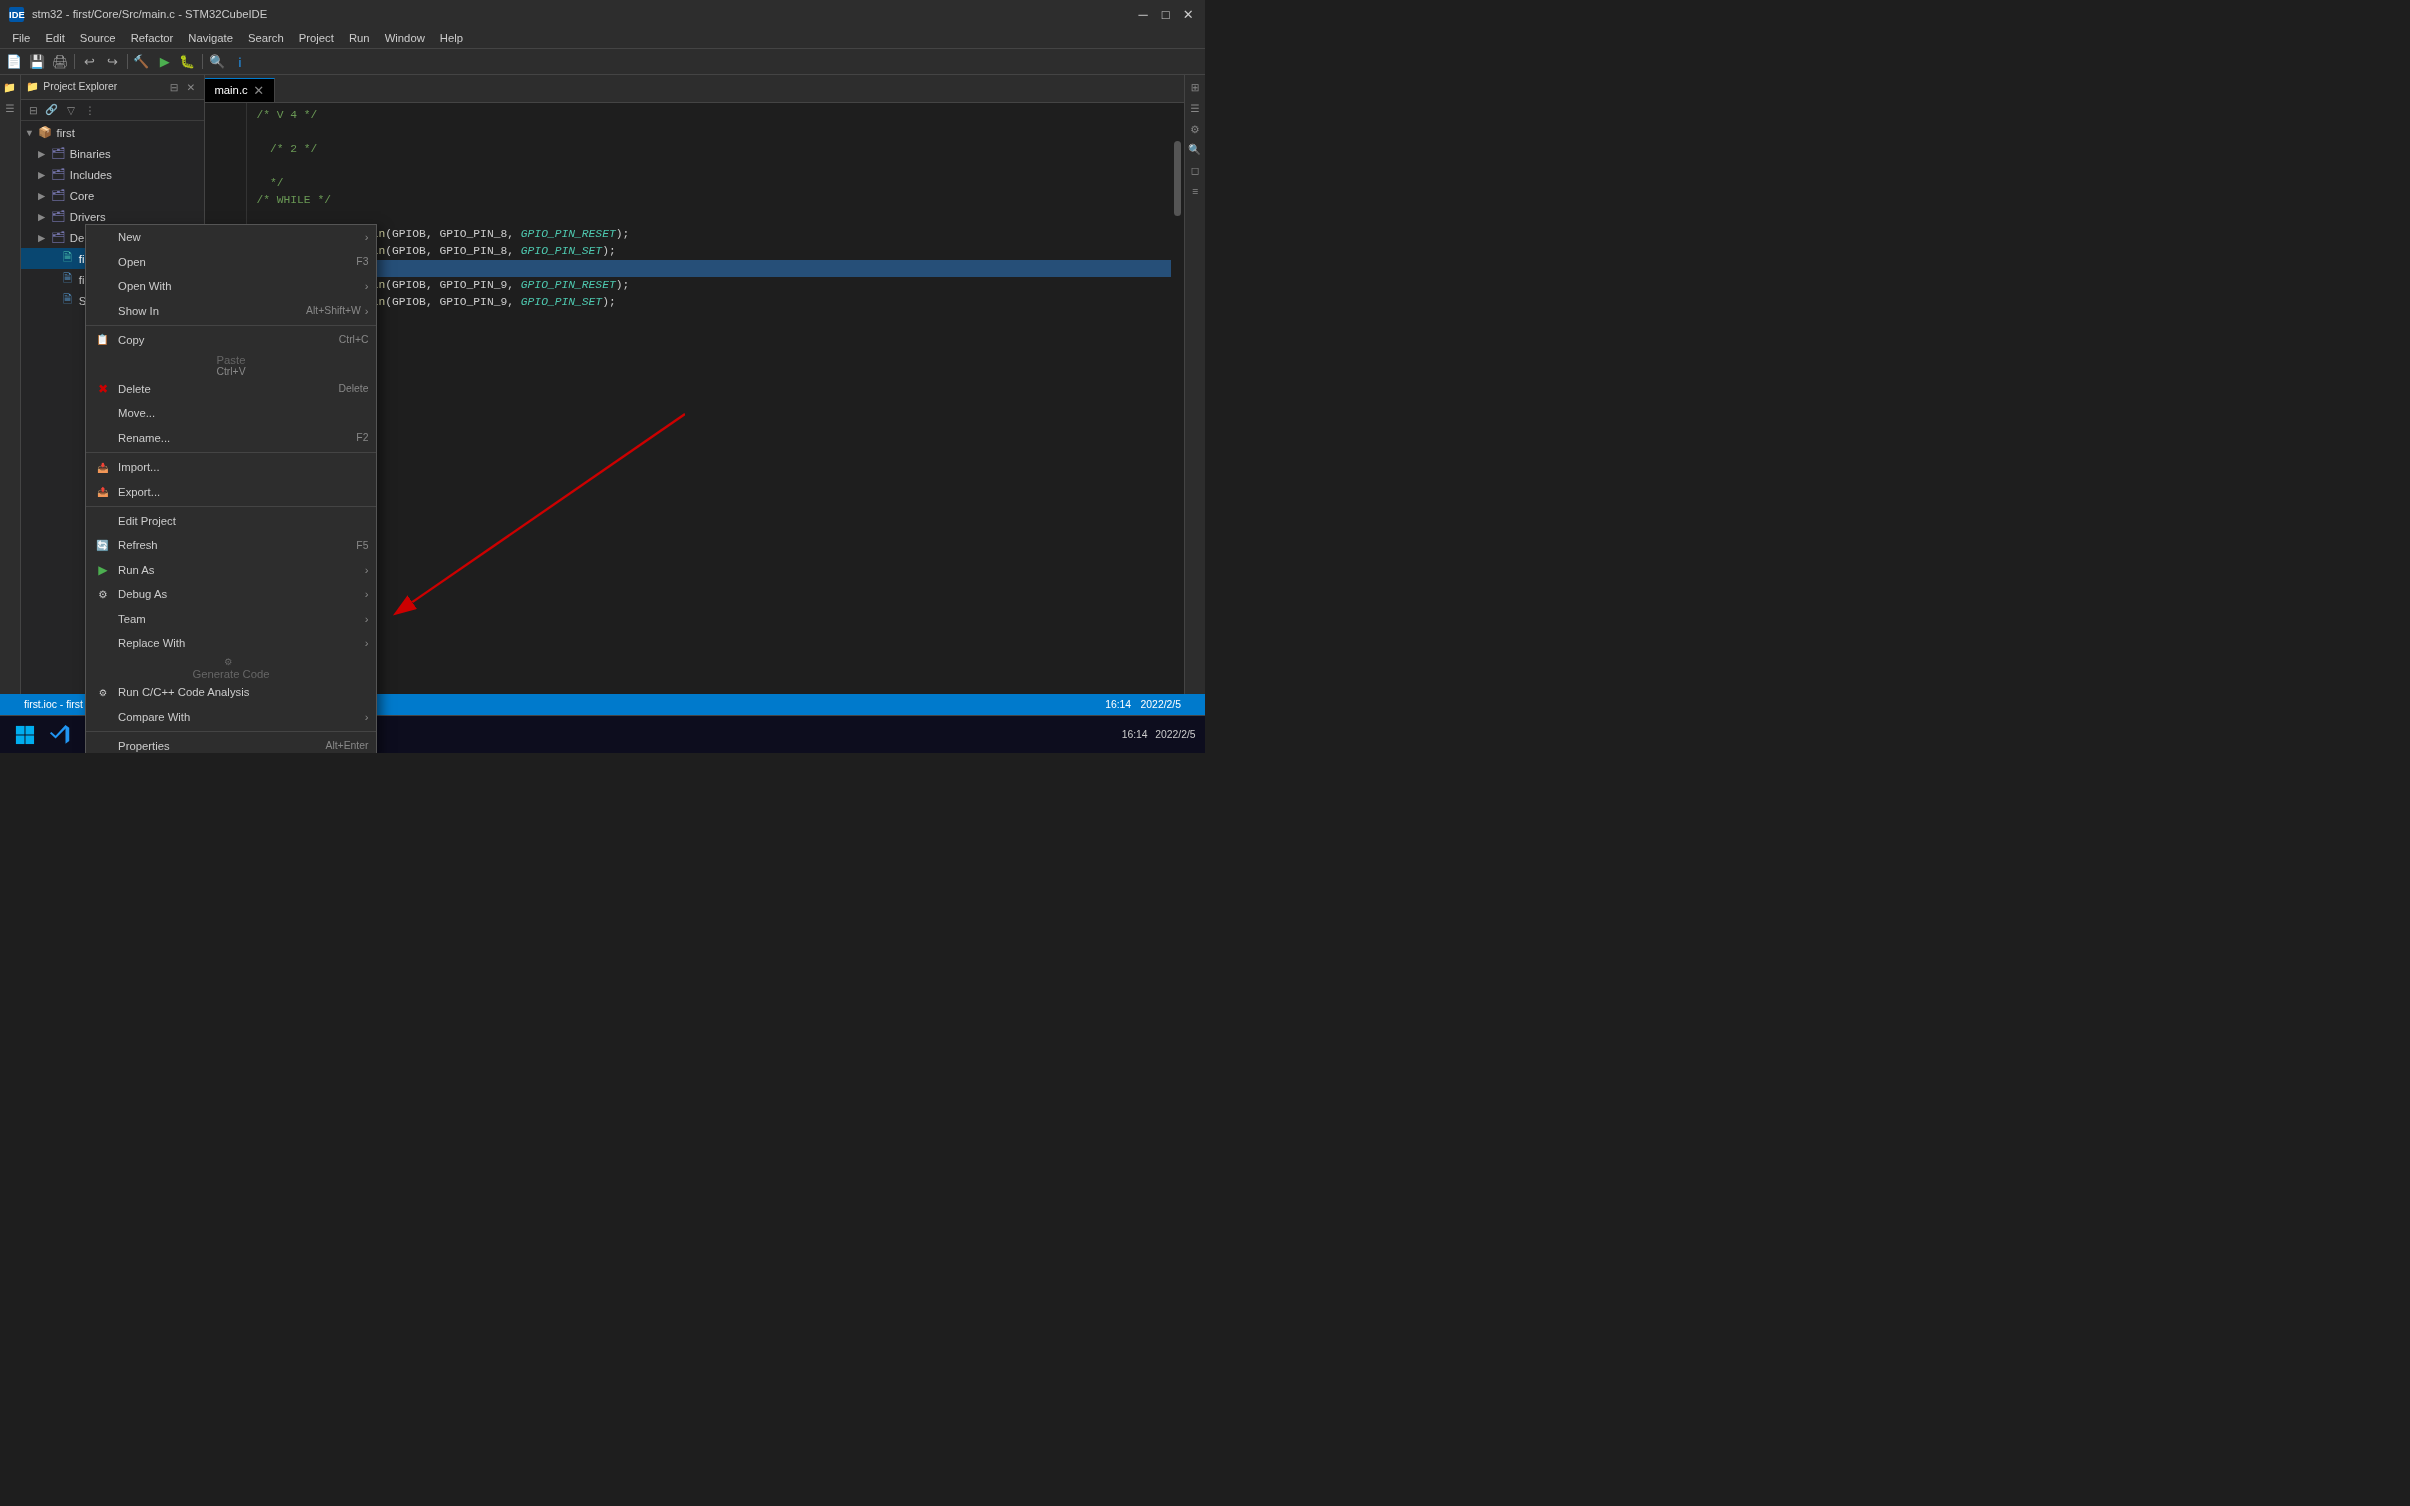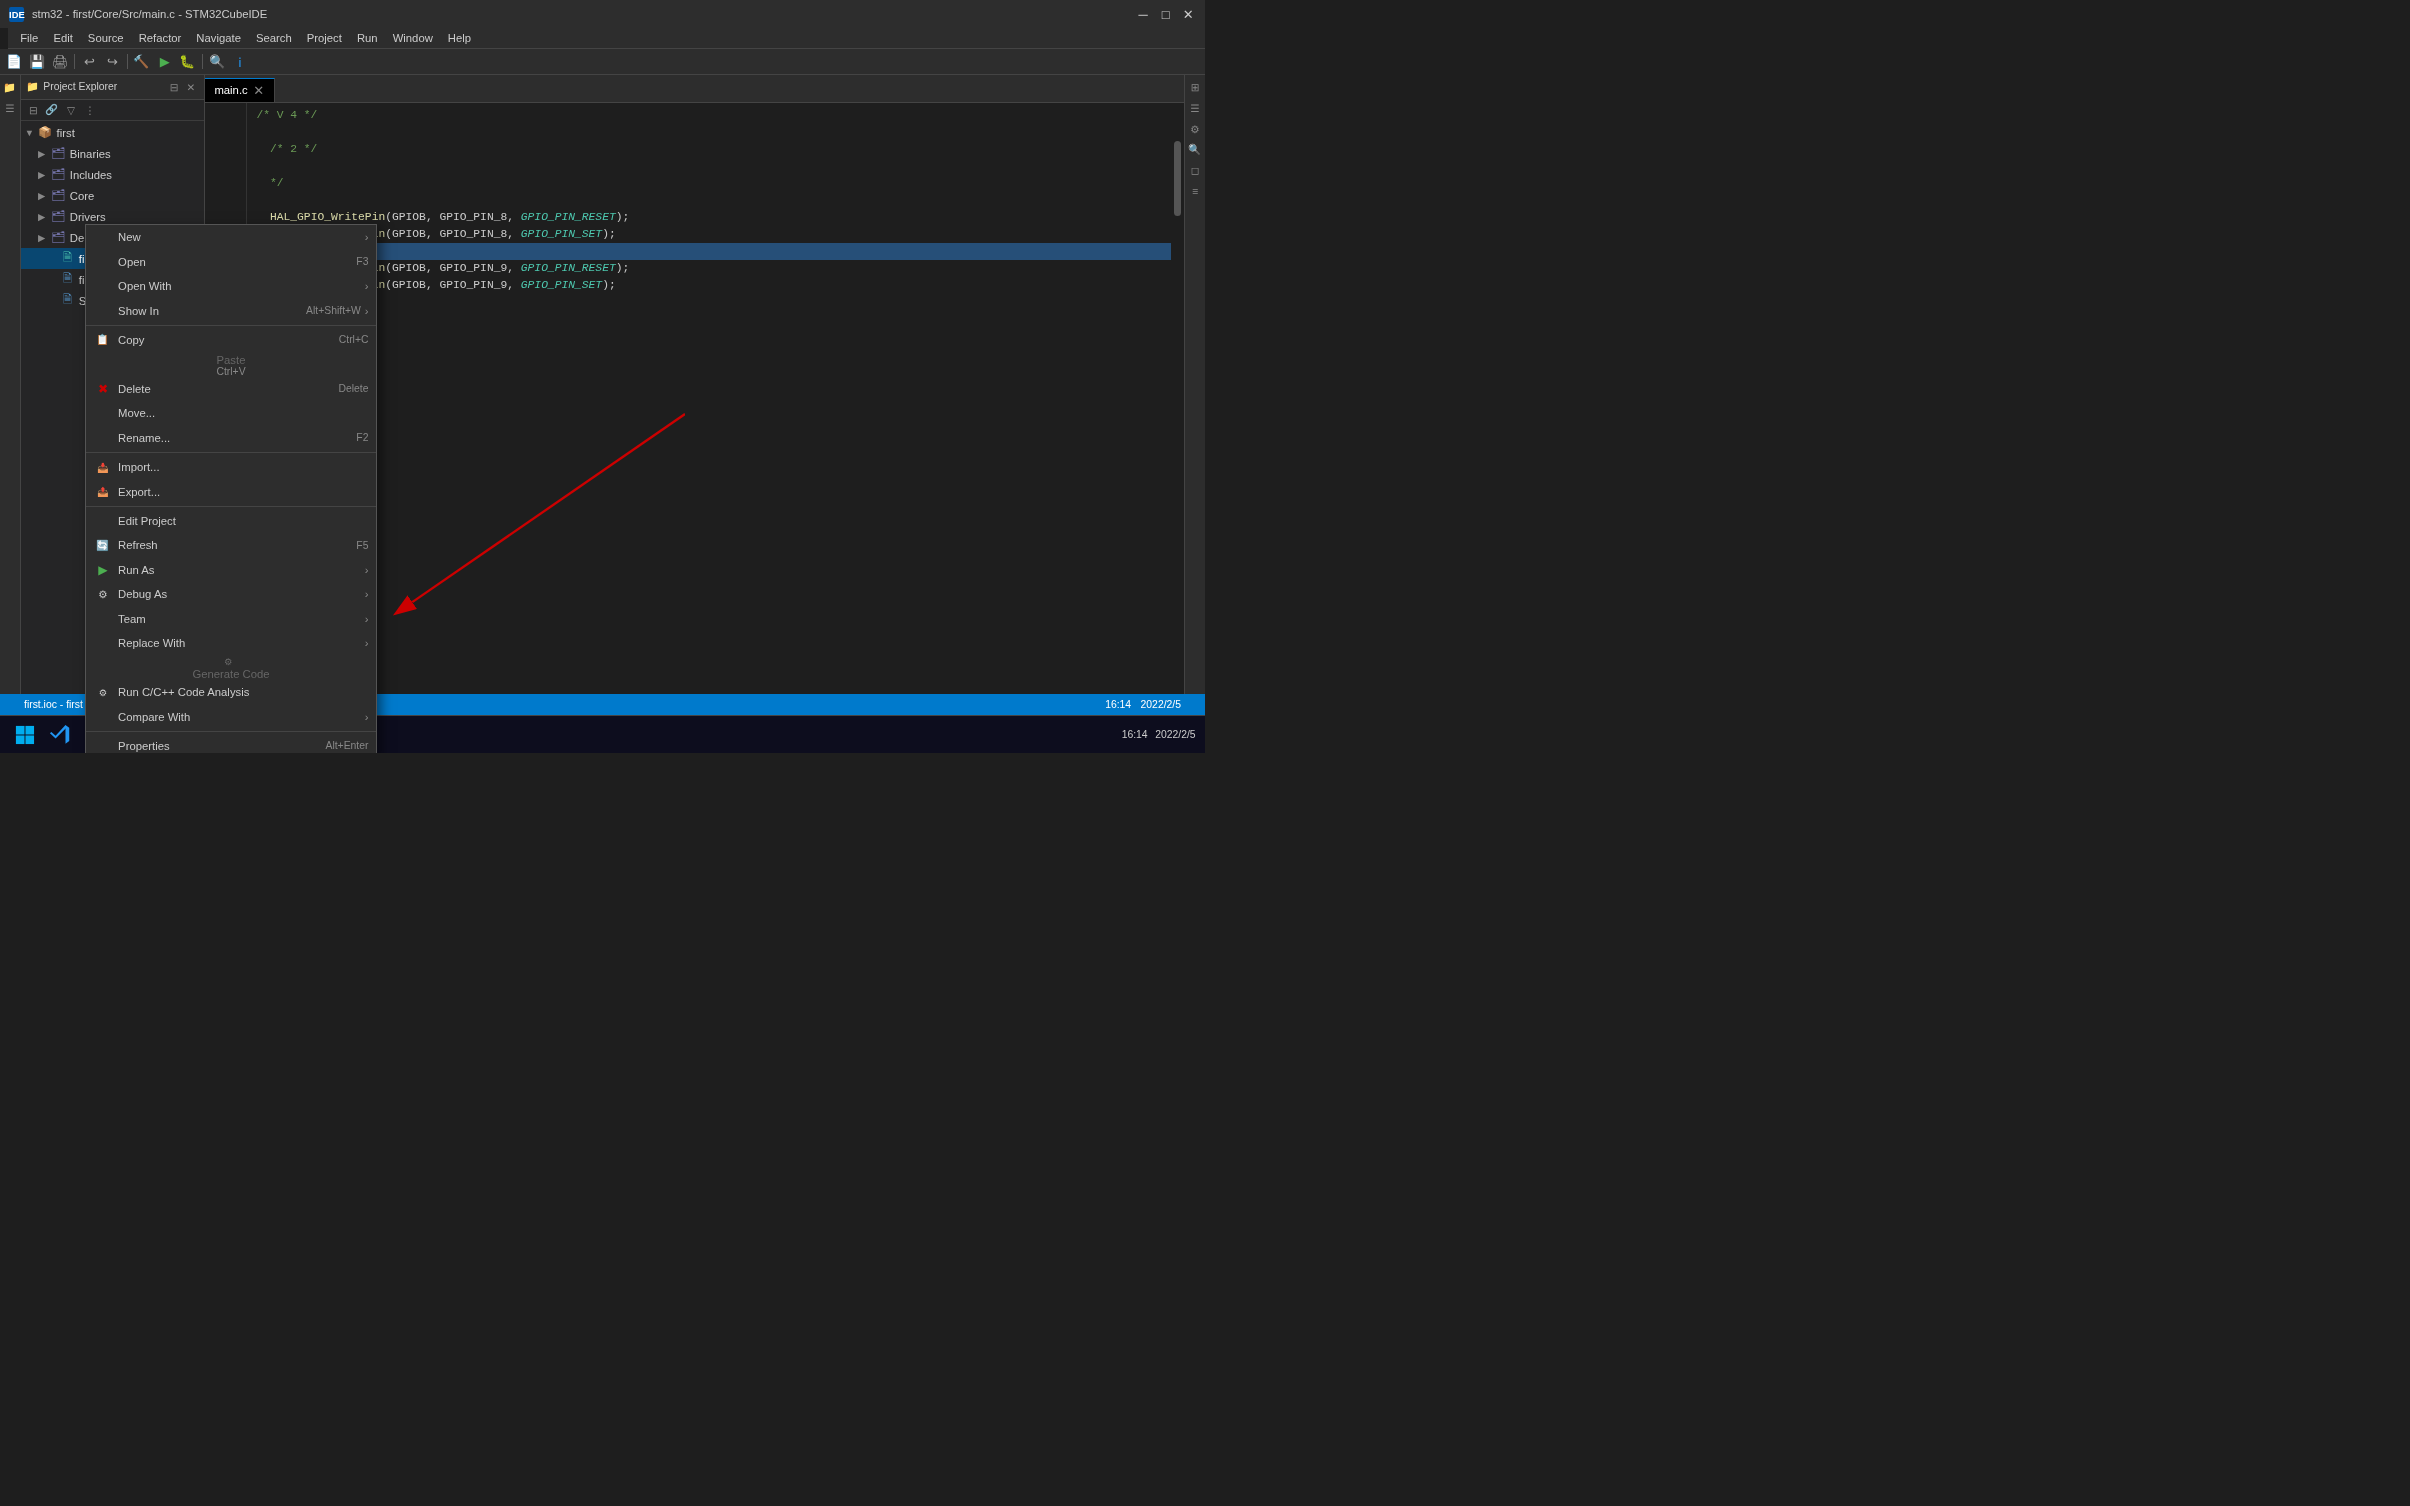--- a/index.html
+++ b/index.html
@@ -45,21 +45,20 @@
     }
 
     
     .menu-bar {
       background: #2d2d2d;
       height: 21px;
       display: flex;
       align-items: center;
       padding: 0 4.7px;
       border-bottom: 0.9px solid #444;
-      margin-left: 8px;
     }
     .menu-item {
       padding: 1.9px 7.5px;
       font-size: 11.3px;
       color: #ccc;
       cursor: pointer;
       height: 100%;
       display: flex; align-items: center;
     }
 
@@ -474,20 +473,21 @@
         <div>112</div>
         <div>113</div>
         <div>114</div>
       </div>
       <div class="code-content">
         <div class="code-line"><span class="cm">/* V 4 */</span></div>
         <div class="code-line">&nbsp;</div>
         <div class="code-line"><span class="cm">  /* 2 */</span></div>
         <div class="code-line">&nbsp;</div>
         <div class="code-line"><span class="cm">  */</span></div>
+        <div class="code-line"><span class="cm">/* WHILE */</span></div>
         <div class="code-line">&nbsp;</div>
         <div class="code-line">  <span class="fn">HAL_GPIO_WritePin</span>(GPIOB, GPIO_PIN_8, <span class="italic-blue">GPIO_PIN_RESET</span>);</div>
         <div class="code-line">  <span class="fn">HAL_GPIO_WritePin</span>(GPIOB, GPIO_PIN_8, <span class="italic-blue">GPIO_PIN_SET</span>);</div>
         <div class="code-line highlighted">&nbsp;</div>
         <div class="code-line">  <span class="fn">HAL_GPIO_WritePin</span>(GPIOB, GPIO_PIN_9, <span class="italic-blue">GPIO_PIN_RESET</span>);</div>
         <div class="code-line">  <span class="fn">HAL_GPIO_WritePin</span>(GPIOB, GPIO_PIN_9, <span class="italic-blue">GPIO_PIN_SET</span>);</div>
         <div class="code-line">&nbsp;</div>
         <div class="code-line">}</div>
         <div class="code-line">&nbsp;</div>
         <div class="code-line"><span class="cm">/* ...</span></div>

